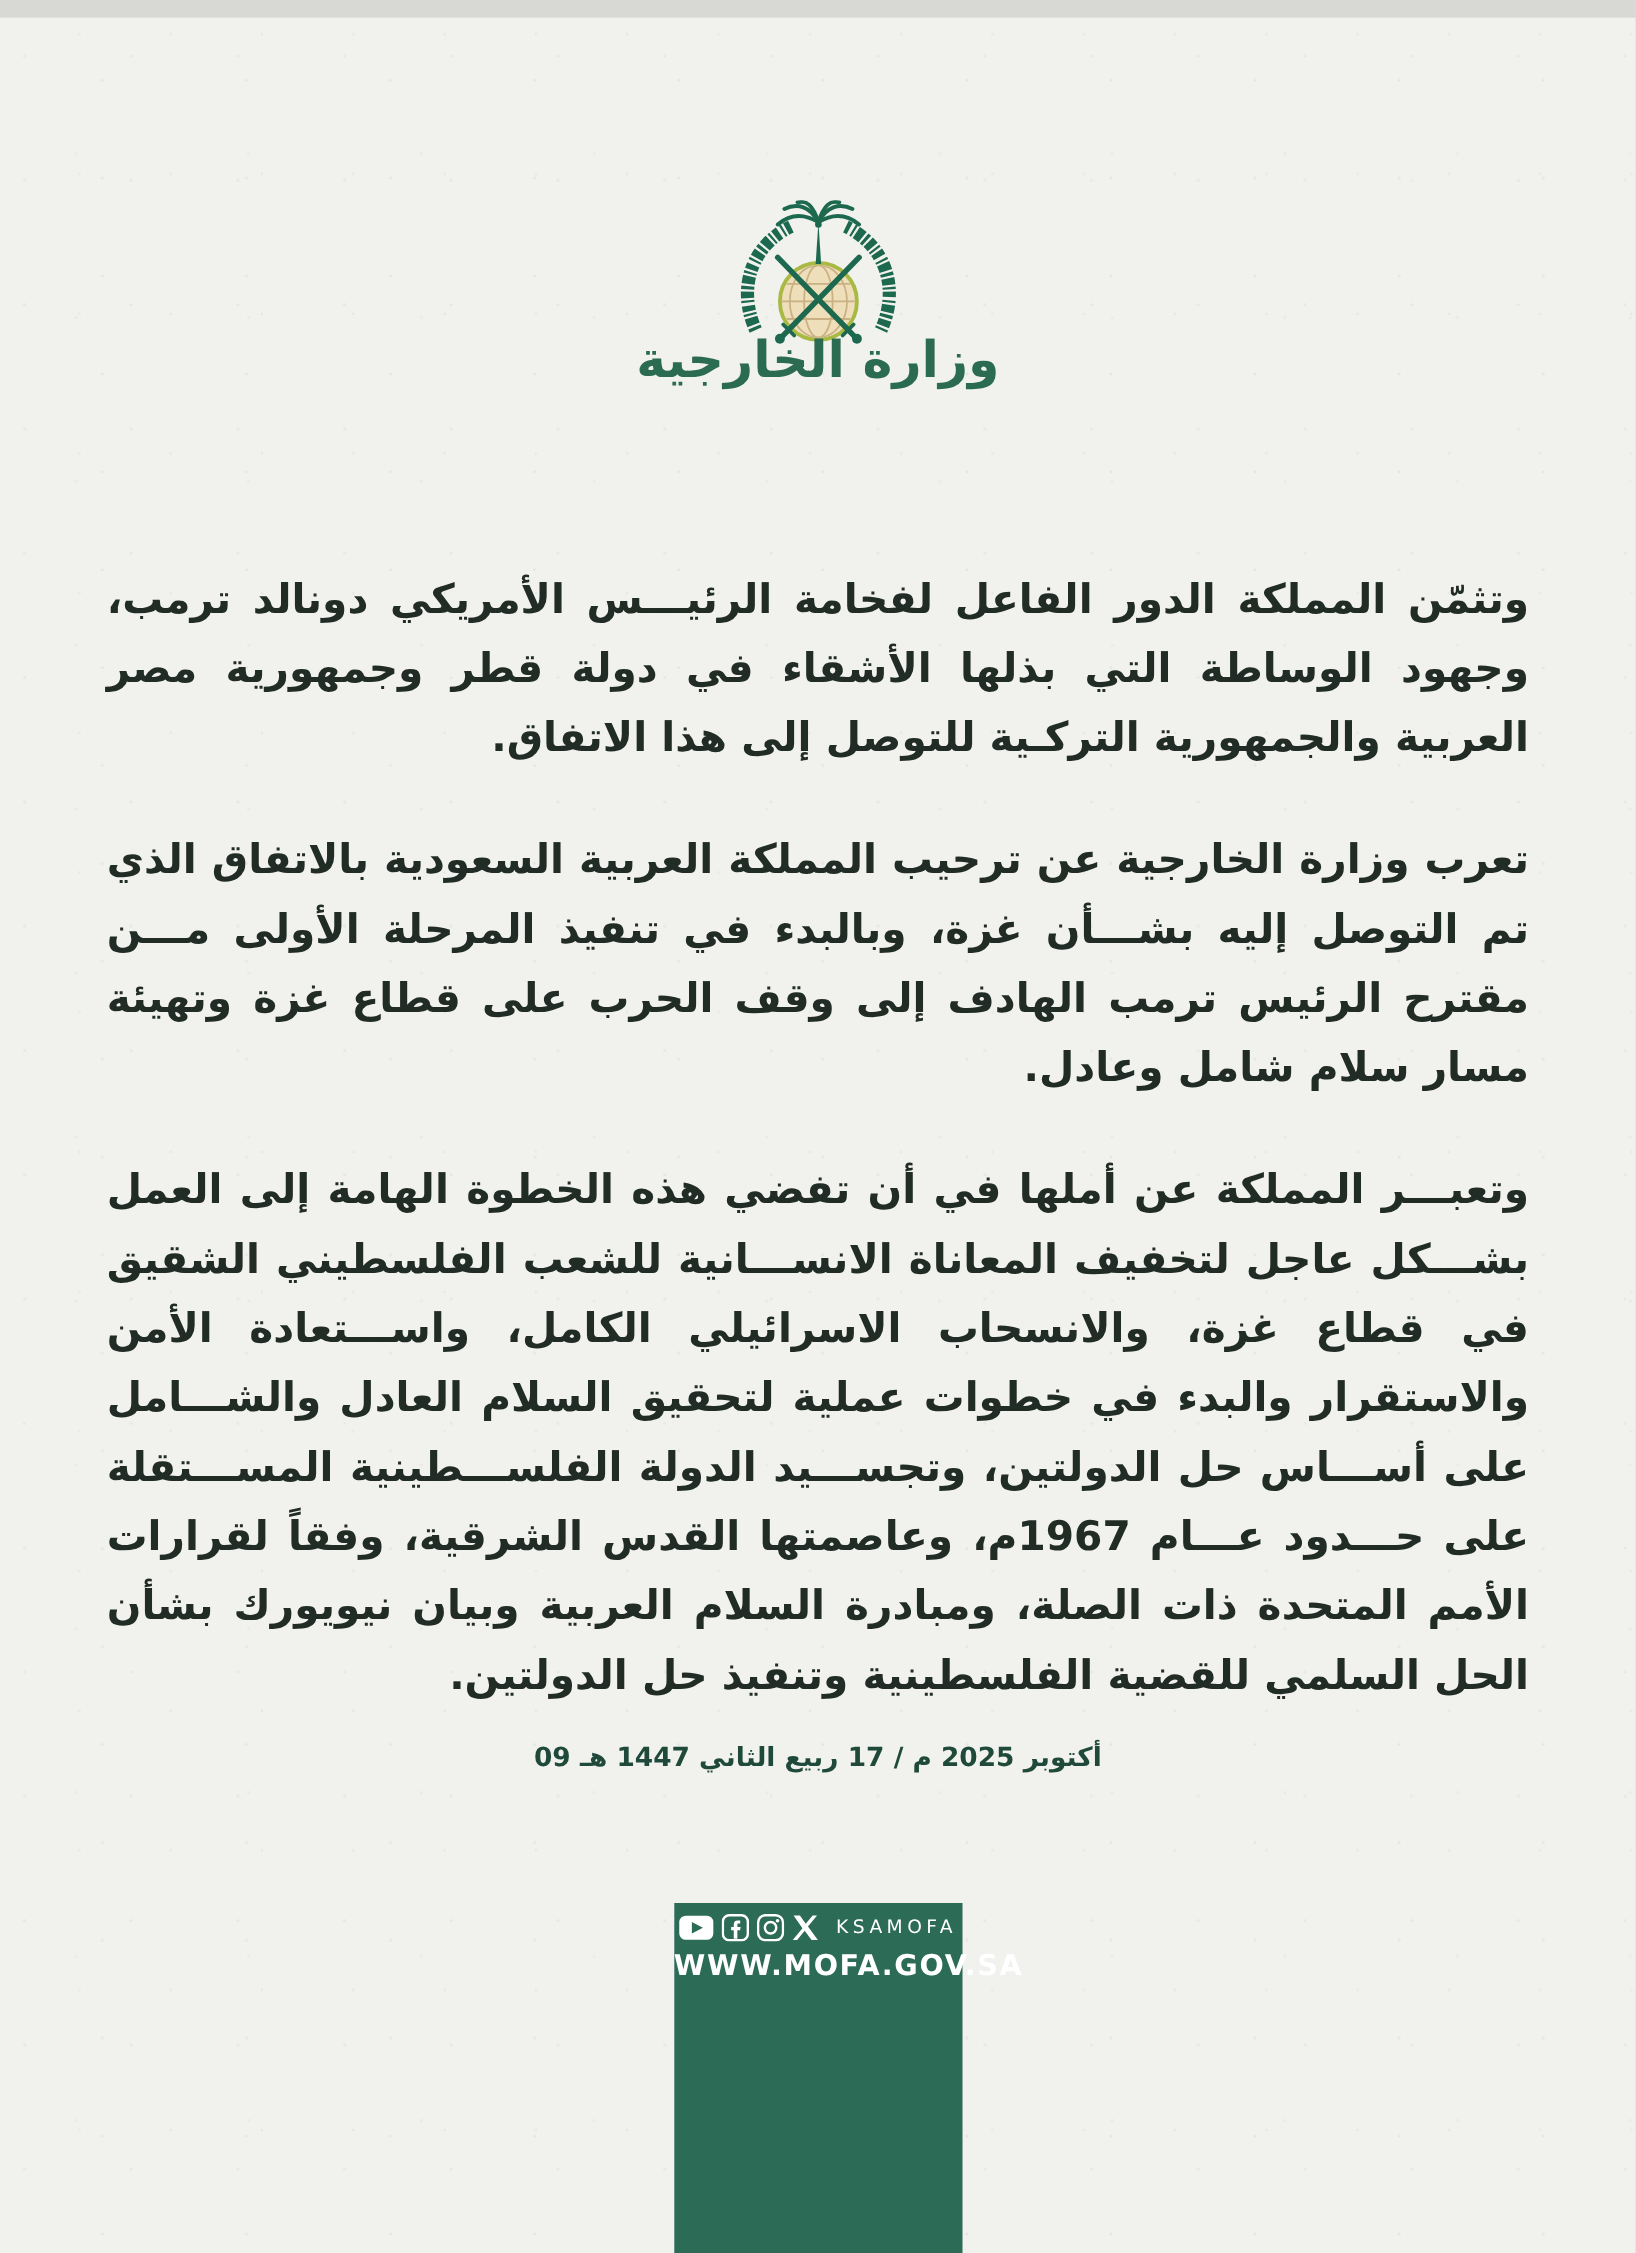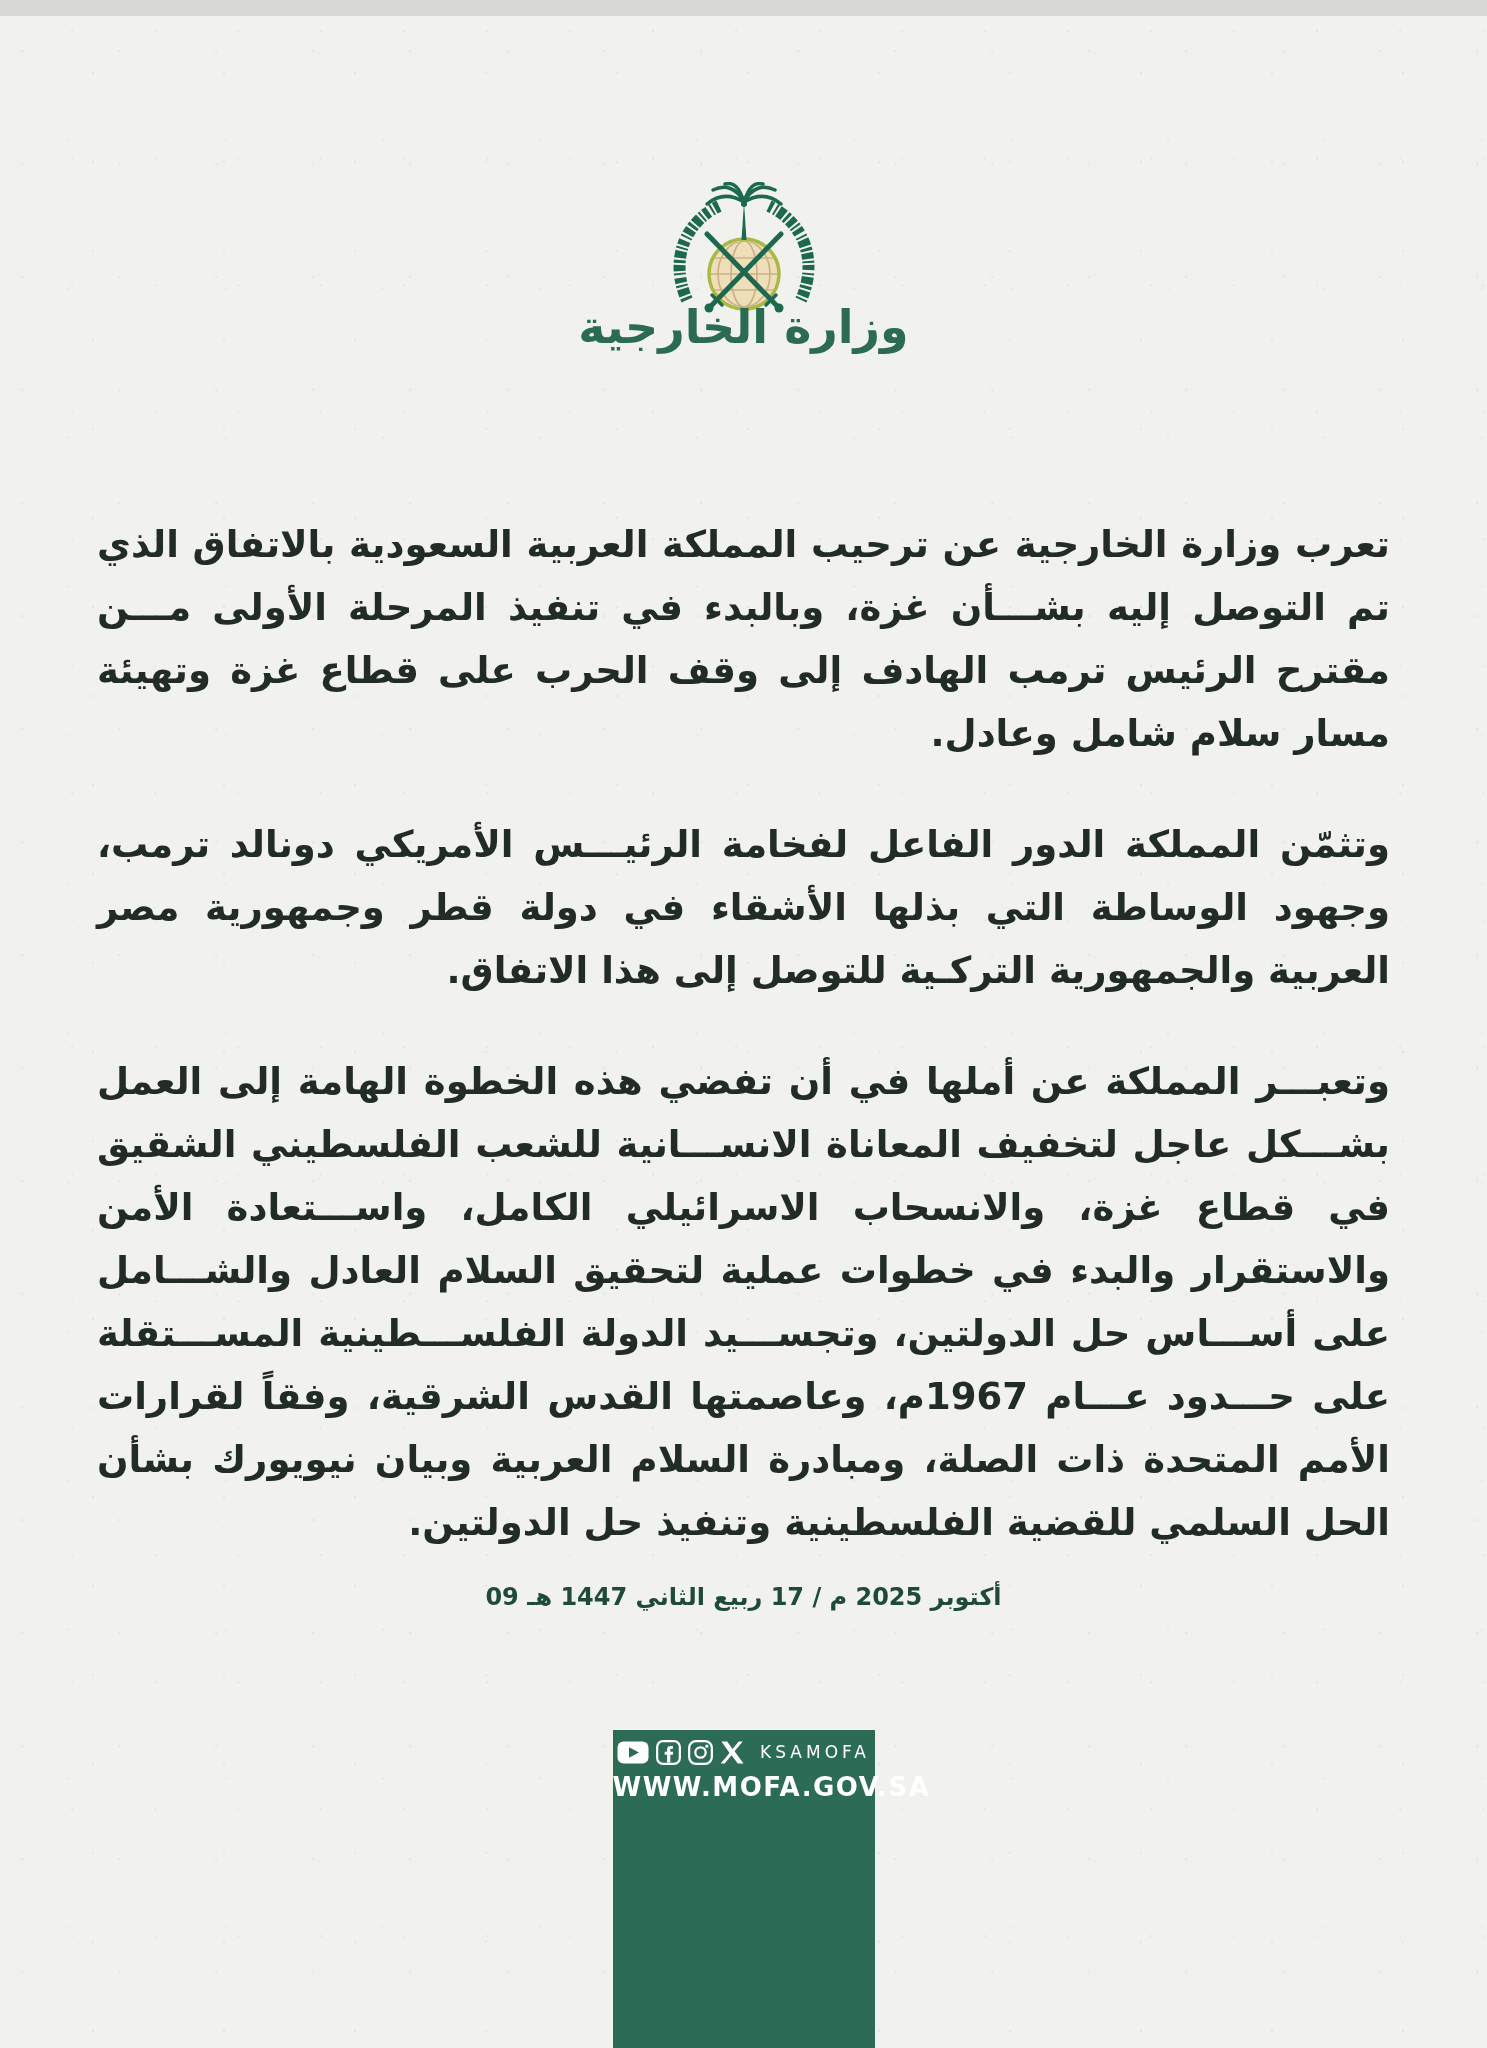--- a/index.html
+++ b/index.html
@@ -137,22 +137,22 @@
       <path class="green" d="M95 20 C 90 4, 84 0, 76 2" stroke-width="3.5" stroke-linecap="round"></path>
       <path class="green" d="M95 20 C 102 6, 114 2, 126 8" stroke-width="3.5" stroke-linecap="round"></path>
       <path class="green" d="M95 20 C 108 12, 120 12, 132 22" stroke-width="3.5" stroke-linecap="round"></path>
       <path class="green" d="M95 20 C 100 4, 106 0, 114 2" stroke-width="3.5" stroke-linecap="round"></path>
     </g>
   </svg>
 
   <div class="logo-arabic">وزارة الخارجية</div>
 
   <main class="statement">
+    <p>وتثمّن المملكة الدور الفاعل لفخامة الرئيـــس الأمريكي دونالد ترمب، وجهود الوساطة التي بذلها الأشقاء في دولة قطر وجمهورية مصر العربية والجمهورية التركـية للتوصل إلى هذا الاتفاق.</p>
     <p>تعرب وزارة الخارجية عن ترحيب المملكة العربية السعودية بالاتفاق الذي تم التوصل إليه بشـــأن غزة، وبالبدء في تنفيذ المرحلة الأولى مـــن مقترح الرئيس ترمب الهادف إلى وقف الحرب على قطاع غزة وتهيئة مسار سلام شامل وعادل.</p>
-    <p>وتثمّن المملكة الدور الفاعل لفخامة الرئيـــس الأمريكي دونالد ترمب، وجهود الوساطة التي بذلها الأشقاء في دولة قطر وجمهورية مصر العربية والجمهورية التركـية للتوصل إلى هذا الاتفاق.</p>
     <p>وتعبـــر المملكة عن أملها في أن تفضي هذه الخطوة الهامة إلى العمل بشـــكل عاجل لتخفيف المعاناة الانســـانية للشعب الفلسطيني الشقيق في قطاع غزة، والانسحاب الاسرائيلي الكامل، واســـتعادة الأمن والاستقرار والبدء في خطوات عملية لتحقيق السلام العادل والشـــامل على أســـاس حل الدولتين، وتجســـيد الدولة الفلســـطينية المســـتقلة على حـــدود عـــام 1967م، وعاصمتها القدس الشرقية، وفقاً لقرارات الأمم المتحدة ذات الصلة، ومبادرة السلام العربية وبيان نيويورك بشأن الحل السلمي للقضية الفلسطينية وتنفيذ حل الدولتين.</p>
   </main>
 
   <div class="date-line">09 أكتوبر 2025 م / 17 ربيع الثاني 1447 هـ</div>
 
   <footer class="footer-box">
     <div class="social-row">
       <svg width="32" height="23" viewBox="0 0 32 23">
         <rect x="0.5" y="0.5" width="31" height="22" rx="6" fill="#ffffff"></rect>
         <polygon points="12,6.2 22,11.5 12,16.8" fill="var(--footer_bg)"></polygon>

